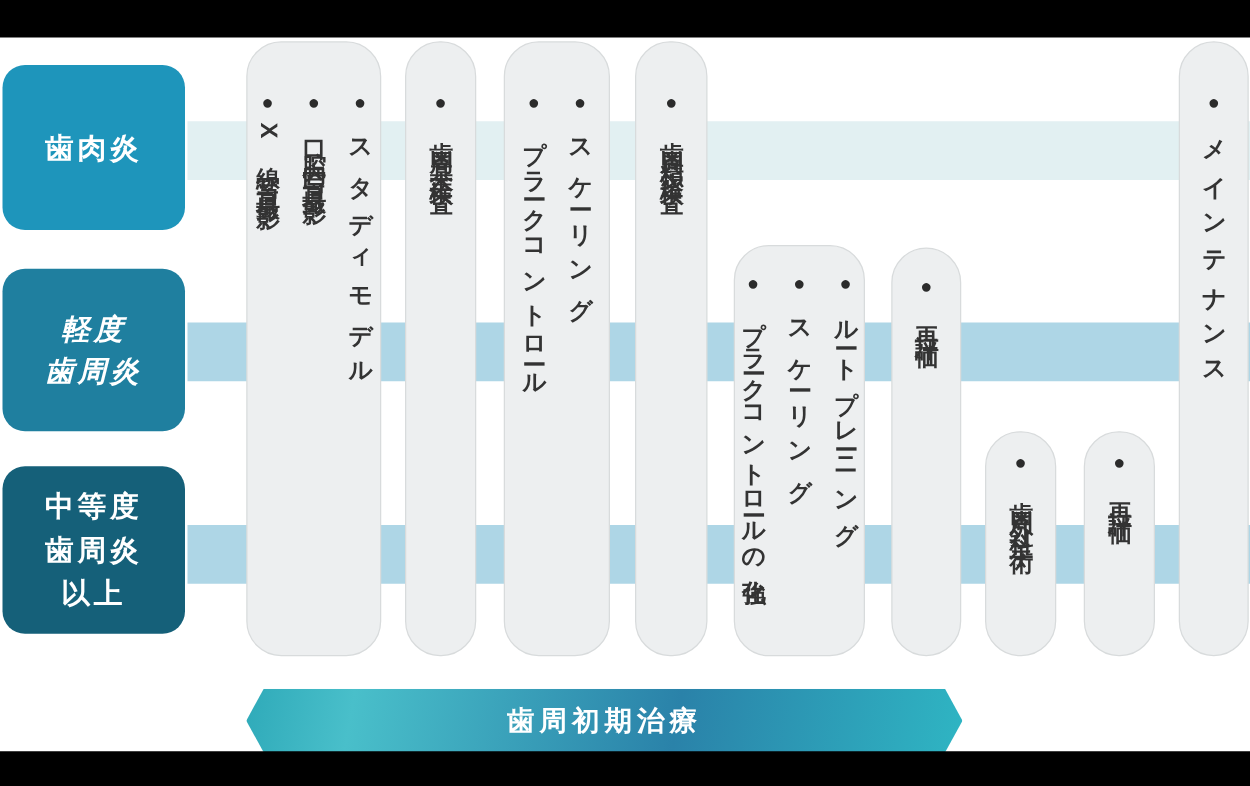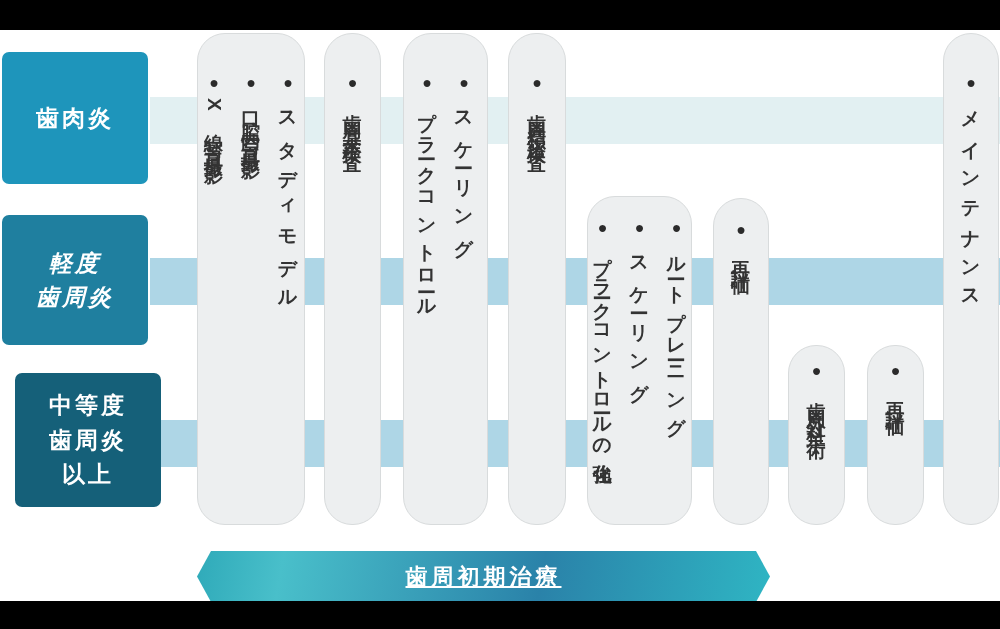--- a/index.html
+++ b/index.html
@@ -13,28 +13,28 @@
   .bar-bottom{top:601px;height:28px;}
 
   
   .band{position:absolute;left:150px;width:850px;height:47px;z-index:1;}
   .band-1{top:97px;background:var(--band1,#E2F0F2);}
   .band-2{top:258px;background:var(--band2,#AED6E6);}
   .band-3{top:420px;background:var(--band2,#AED6E6);}
 
   
   .stage{
-    position:absolute;left:2px;width:146px;border-radius:7px;z-index:3;
+    position:absolute;left:2px;width:146px;border-radius:18px;z-index:3;
     color:#fff;font-weight:bold;font-size:23px;letter-spacing:3px;line-height:1.5;
     display:flex;align-items:center;justify-content:center;text-align:center;
     white-space:pre-line;
   }
   .stage-1{top:52px;height:132px;background:var(--stage1,#1E95BB);}
   .stage-2{top:215px;height:130px;background:var(--stage2,#1F7F9F);font-style:italic;}
-  .stage-3{top:373px;height:134px;background:var(--stage3,#156079);margin-left:13px;}
+  .stage-3{top:373px;height:134px;background:var(--stage3,#156079);}
 
   
   .pill{
     position:absolute;background:var(--pillbg,#EDEFF0);border:1px solid #D8DBDC;
     border-radius:28px;z-index:2;box-sizing:border-box;
     display:flex;justify-content:center;align-items:flex-start;
   }
   .pill-inner{
     writing-mode:vertical-rl;text-orientation:mixed;
     display:flex;flex-direction:column;gap:10px;
@@ -60,21 +60,21 @@
   .ls-normal{letter-spacing:8px;}
   .ls-med{letter-spacing:4px;}
   .ls-tight{letter-spacing:1px;}
 
   
   .banner{
     position:absolute;left:197px;top:551px;width:573px;height:51px;z-index:2;
     background:linear-gradient(100deg,#2FAAB9 0%,#49BFCA 15%,var(--bannerblue,#2A82A9) 60%,#2FB5C3 100%);
     clip-path:polygon(14px 0,calc(100% - 14px) 0,100% 50%,calc(100% - 14px) 100%,14px 100%,0 50%);
     display:flex;align-items:center;justify-content:center;
-    color:#fff;font-weight:bold;font-size:22px;letter-spacing:4px;text-decoration:underline;
+    color:#fff;font-weight:bold;font-size:22px;letter-spacing:4px;
   }
 </style>
 </head>
 <body>
 
 <div class="canvas">
 
   <div class="bar bar-top"></div>
 
   <div class="band band-1"></div>

